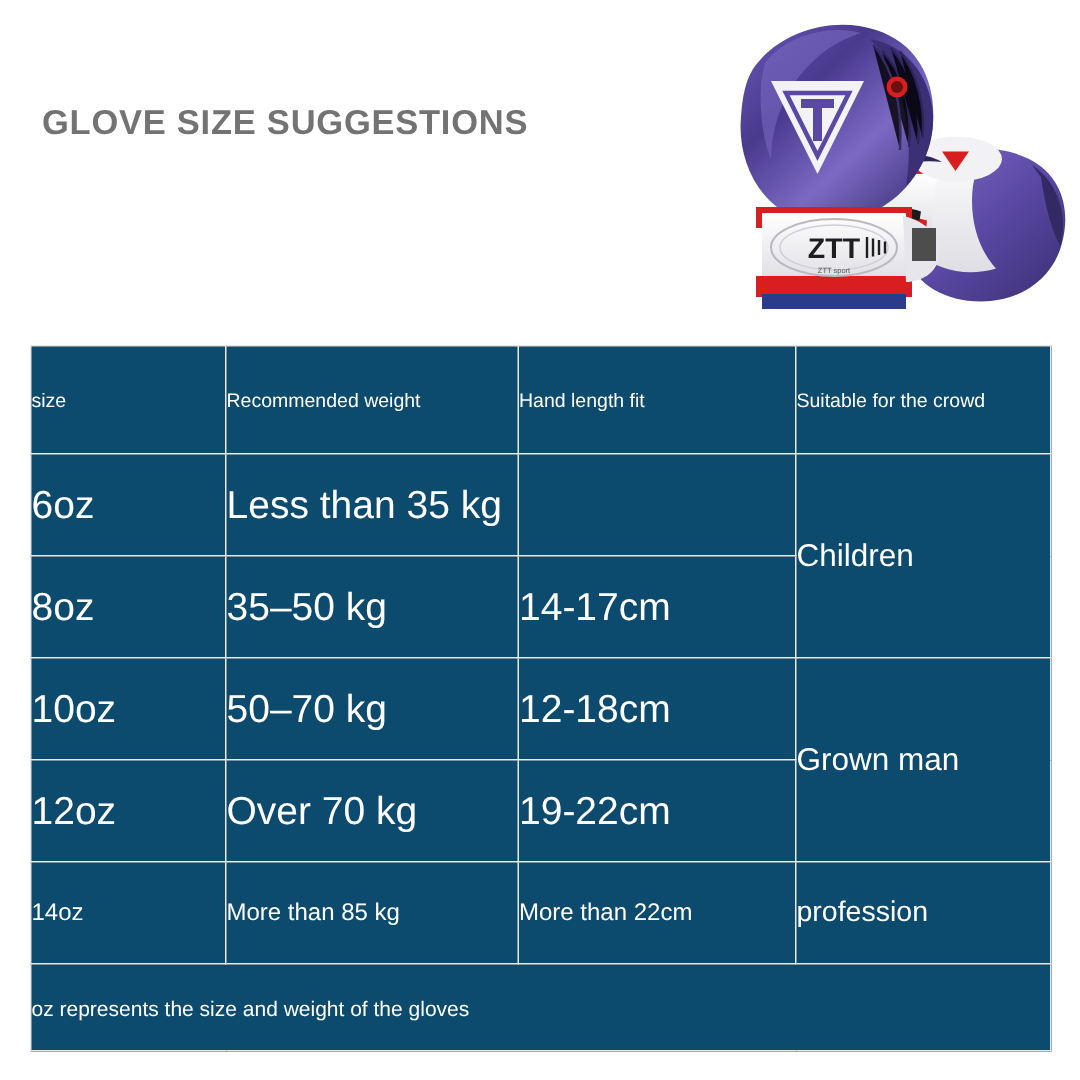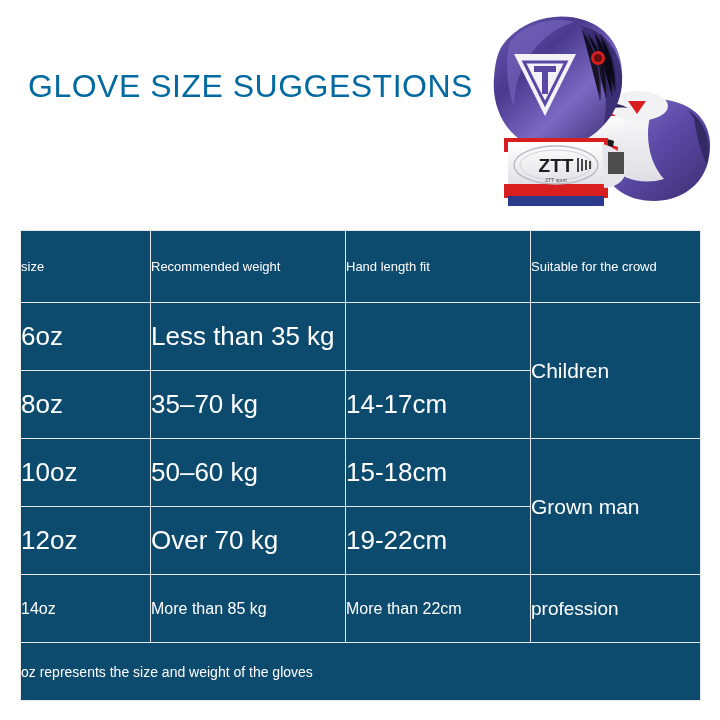--- a/index.html
+++ b/index.html
@@ -7,22 +7,22 @@
     width:720px;height:720px;
     background:#ffffff;
     font-family:"Liberation Sans","DejaVu Sans",sans-serif;
     overflow:hidden;position:relative;
   }
   .page{position:relative;width:720px;height:720px;}
 
   
   .title{
     position:absolute;left:28px;top:70px;
-    font-size:32px;font-weight:normal;letter-spacing:.5px;
-    color:#0369a1;line-height:1;white-space:nowrap;
+    font-size:23px;font-weight:bold;letter-spacing:.5px;
+    color:#737373;line-height:1;white-space:nowrap;
   }
   .subtitle{
     position:absolute;left:27px;top:131px;
     font-size:12px;color:#262626;white-space:nowrap;
   }
 
   
   .glove-wrap{
     position:absolute;left:462px;top:2px;width:258px;height:216px;
   }
@@ -183,28 +183,28 @@
 
       <tr class="drow">
         <td>6oz</td>
         <td>Less than 35 kg</td>
         <td></td>
         <td class="crowd-cell" rowspan="2">Children</td>
       </tr>
 
       <tr class="drow">
         <td>8oz</td>
-        <td>35–70 kg</td>
+        <td>35–50 kg</td>
         <td>14-17cm</td>
       </tr>
 
       <tr class="drow">
         <td>10oz</td>
-        <td>50–60 kg</td>
-        <td>15-18cm</td>
+        <td>50–70 kg</td>
+        <td>12-18cm</td>
         <td class="crowd-cell" rowspan="2">Grown man</td>
       </tr>
 
       <tr class="drow">
         <td>12oz</td>
         <td>Over 70 kg</td>
         <td>19-22cm</td>
       </tr>
 
       <tr class="drow-last">

